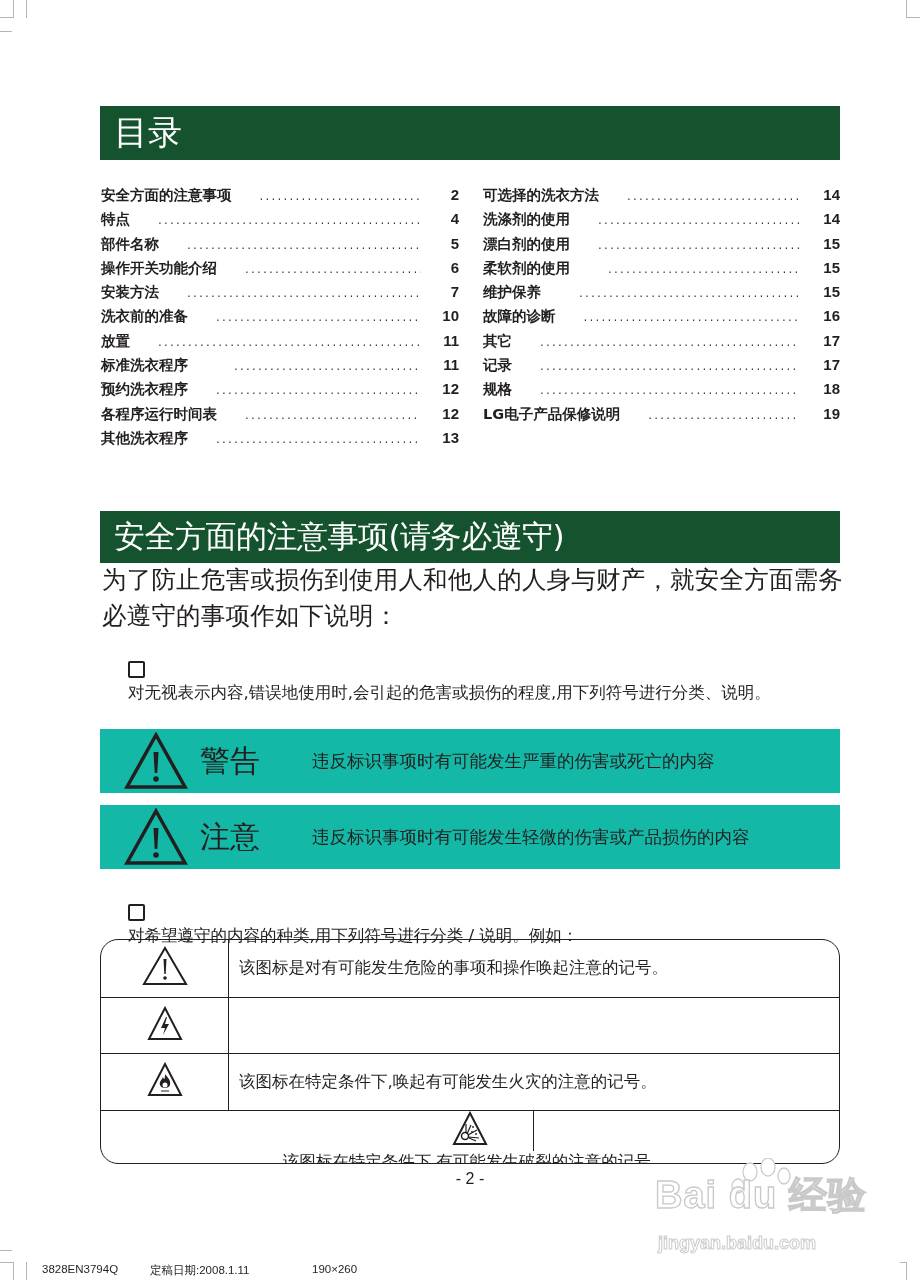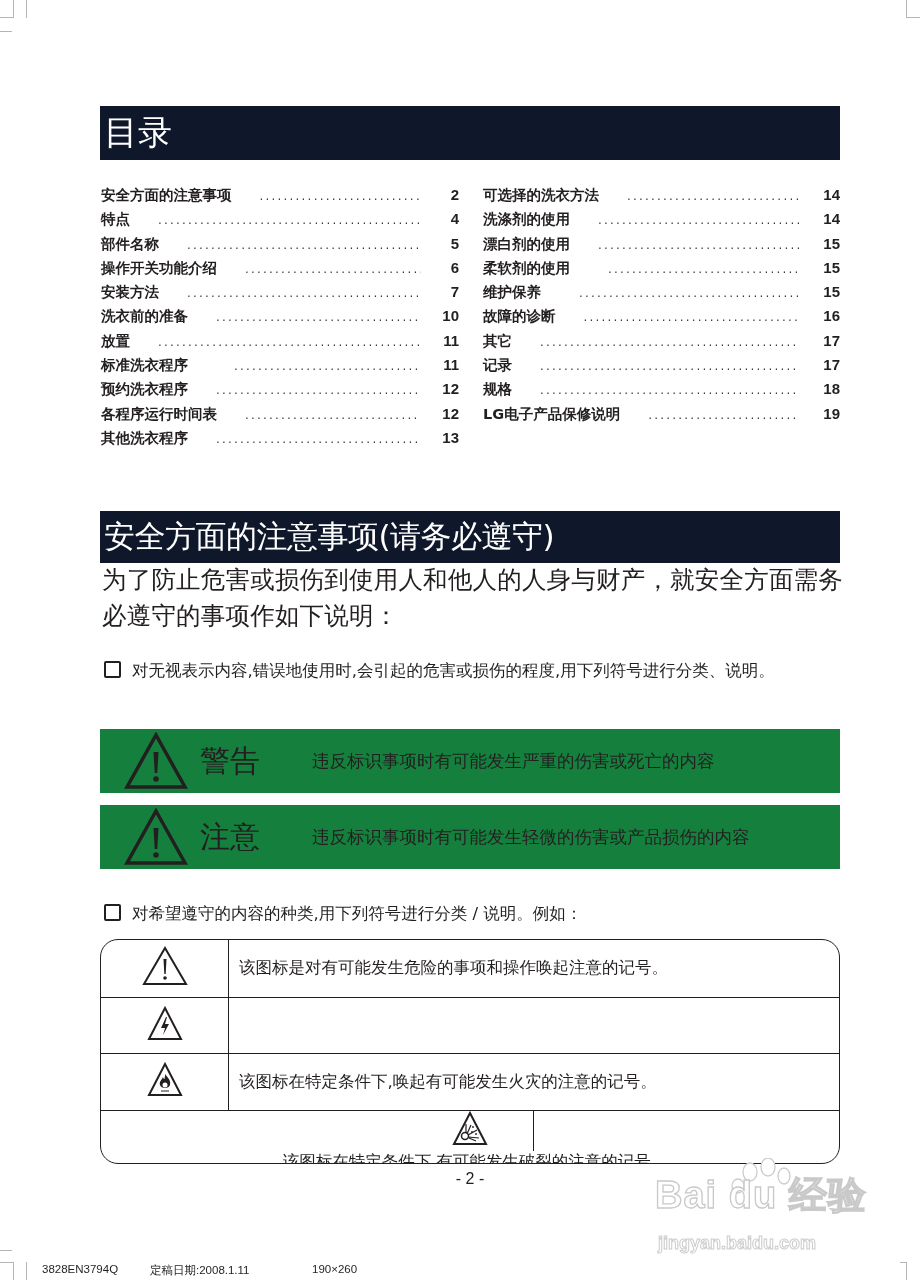--- a/index.html
+++ b/index.html
@@ -9,23 +9,23 @@
     color: #231f20;
   }
   .abs { position: absolute; }
 
   
   .crop { position: absolute; background: #b5b5b5; }
 
   
   .title-bar {
     position: absolute; left: 100px; width: 740px;
-    background: #0f172a; color: #ffffff;
+    background: #14532d; color: #ffffff;
     display: flex; align-items: center; box-sizing: border-box;
-    padding-left: 4px;
+    padding-left: 14px;
   }
   .title-bar.toc { top: 106px; height: 54px; font-size: 34px; }
   .title-bar.safety { top: 491px; height: 52px; font-size: 31px; letter-spacing: -0.5px; margin-top: 20px; }
 
   
   .toc-col { position: absolute; top: 186px; }
   .toc-col.left { left: 101px; width: 358px; }
   .toc-col.right { left: 483px; width: 357px; }
   .toc-row {
     display: flex; align-items: baseline; height: 24.3px;
@@ -38,32 +38,32 @@
   }
   .toc-page { font-weight: bold; min-width: 14px; text-align: right; font-family: "Liberation Sans", sans-serif; font-size: 15px; }
 
   
   .intro {
     position: absolute; left: 102px; top: 562px; width: 745px;
     font-size: 24.5px; line-height: 36px; color: #231f20; letter-spacing: 0.2px;
   }
 
   
-  .note { position: absolute; left: 104px; display: flex; font-size: 16.5px; line-height: 29px; color: #231f20; }
+  .note { position: absolute; left: 128px; display: flex; font-size: 16.5px; line-height: 29px; color: #231f20; flex-direction: column; }
   .note .box {
     width: 17px; height: 17px; border: 2px solid #231f20; border-radius: 2px;
     flex: 0 0 auto; margin-top: 5px; margin-right: 11px; box-sizing: border-box;
   }
   .note.n1 { top: 656px; width: 730px; }
   .note.n2 { top: 899px; width: 730px; }
 
   
   .alert-bar {
     position: absolute; left: 100px; width: 740px; height: 64px;
-    background: #15803d; display: flex; align-items: center;
+    background: #14b8a6; display: flex; align-items: center;
   }
   .alert-bar.warning { top: 729px; }
   .alert-bar.caution { top: 805px; }
   .alert-bar .tri { position: absolute; left: 24px; top: 3px; }
   .alert-bar .alert-title { position: absolute; left: 100px; font-size: 30px; color: #231f20; }
   .alert-bar .alert-text { position: absolute; left: 212px; font-size: 17.5px; color: #231f20; }
 
   
   .sym-table {
     position: absolute; left: 100px; top: 939px; width: 740px; height: 225px;

